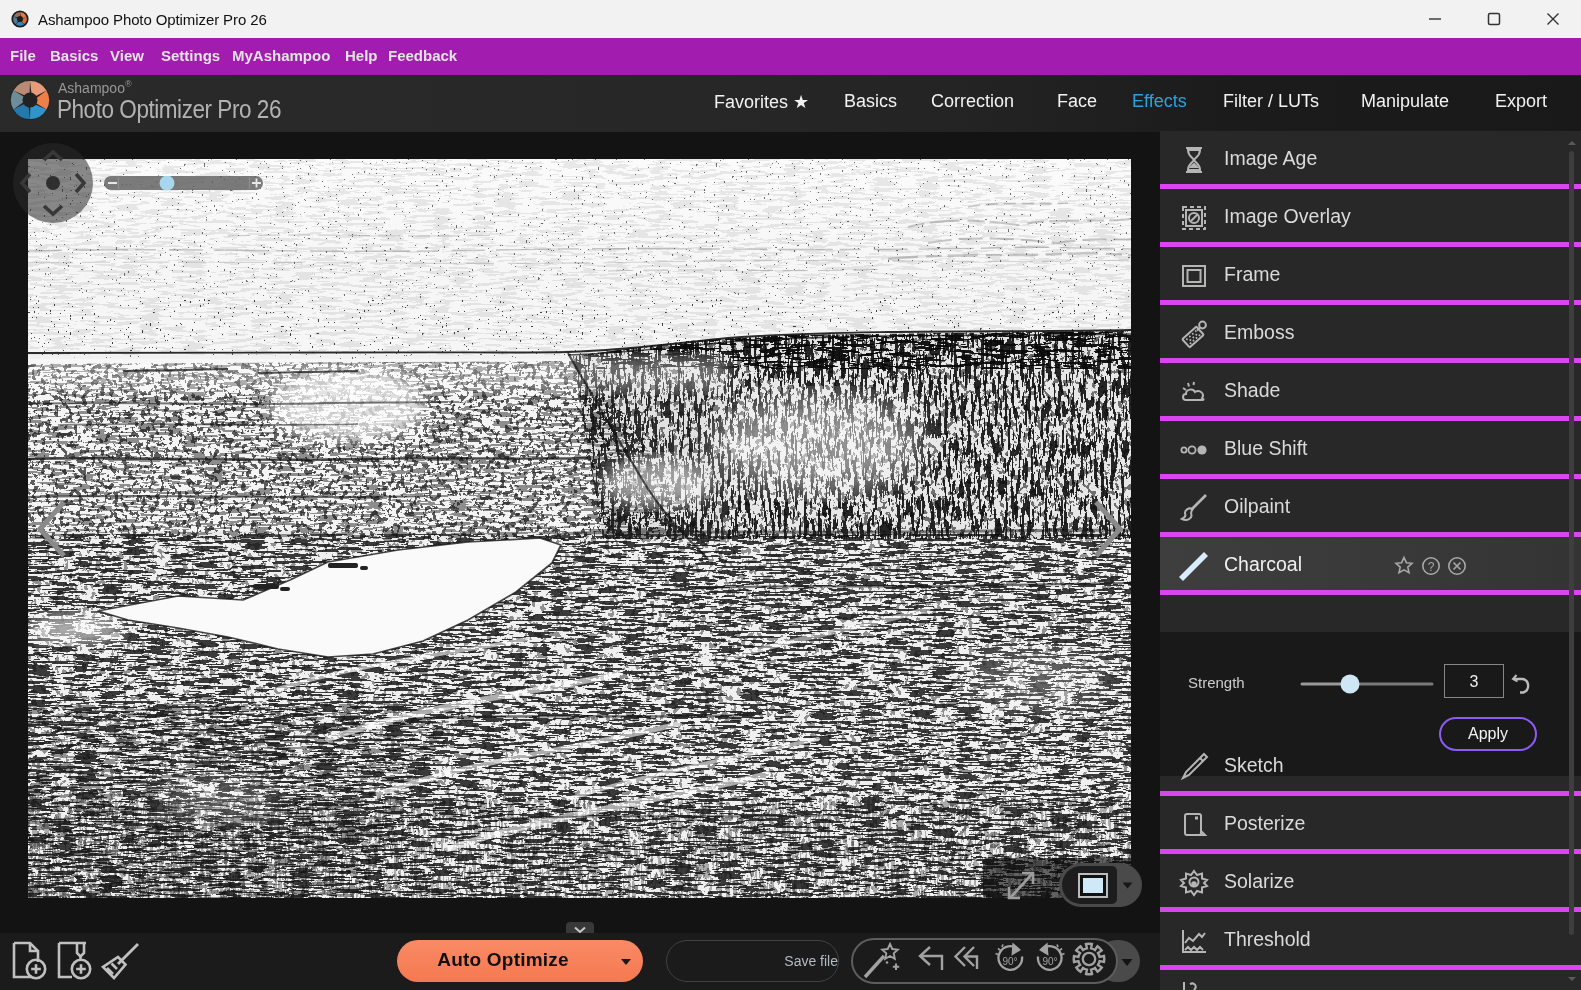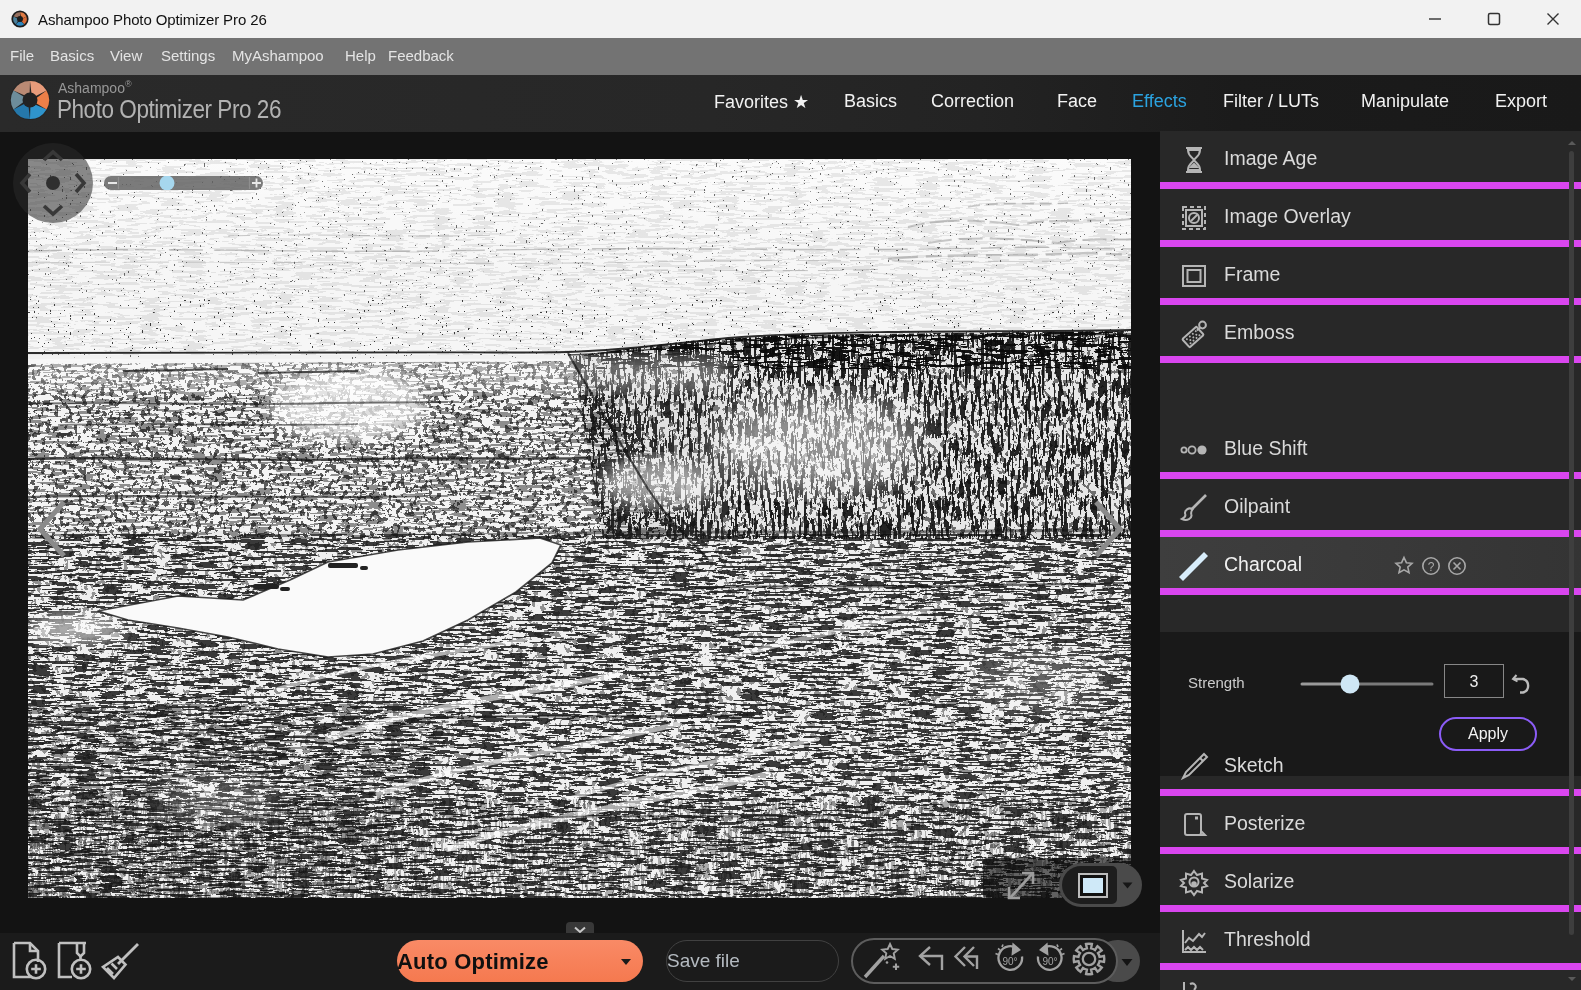--- a/index.html
+++ b/index.html
@@ -2,35 +2,35 @@
 <html><head>
 <meta charset="utf-8">
 <style>
   * { margin:0; padding:0; box-sizing:border-box; }
   html,body { width:1581px; height:990px; overflow:hidden; background:#141414;
     font-family:"Liberation Sans", sans-serif; }
   .titlebar { position:absolute; left:0; top:0; width:1581px; height:38px; background:#f2f2f2; }
   .titlebar .appico { position:absolute; left:11px; top:10px; width:18px; height:18px; }
   .titlebar .title { position:absolute; left:38px; top:11px; font-size:15px; color:#111; letter-spacing:-0.1px; }
   .wbtn { position:absolute; top:0; width:14px; height:38px; }
-  .menubar { position:absolute; left:0; top:38px; width:1581px; height:37px; background:#737373; color:#e4e4e4; font-size:15px; }
+  .menubar { position:absolute; left:0; top:38px; width:1581px; height:37px; background:#a21caf; color:#e4e4e4; font-size:15px;font-weight:bold; }
   .menubar span { position:absolute; top:9px; }
   .header { position:absolute; left:0; top:75px; width:1581px; height:57px;
     background:linear-gradient(90deg,#2a2a2a 0%,#272727 45%,#232323 62%,#1b1b1b 78%,#191919 100%); }
   .brandsmall { position:absolute; left:58px; top:4px; font-size:14px; color:#979797; }
   .brandbig { position:absolute; left:57px; top:20px; font-size:25px; color:#b2b2b2; letter-spacing:-0.5px; transform:scaleX(0.9); transform-origin:left; }
   .nav { position:absolute; top:0; height:57px; width:100%; }
   .nav span { position:absolute; top:16px; font-size:18px; color:#f2f2f2; }
   .nav .sel { color:#2ba3e0; }
   
   .canvas { position:absolute; left:0; top:132px; width:1160px; height:858px; background:#131313; }
   .photo { position:absolute; left:28px; top:27px; width:1103px; height:739px; background:#fbfbfb; }
   
   .panel { position:absolute; left:1160px; top:131px; width:421px; height:859px; background:#282828; }
-  .row { position:absolute; left:0; width:421px; height:58px; border-bottom:7px solid #d946ef; }
+  .row { position:absolute; left:0; width:421px; height:58px; border-bottom:5px solid #d946ef; }
   .row .ic { position:absolute; left:18px; top:13px; width:32px; height:32px; }
   .row .lb { position:absolute; left:64px; top:16px; font-size:19.5px; color:#dadada; }
   .rowsel { background:linear-gradient(90deg,#3e3e3e 0%,#393939 55%,#343434 100%); }
   .expand { position:absolute; left:0; top:463px; width:421px; height:144px; background:#191919;margin-top:38px; }
   
   .bottombar { position:absolute; left:0; top:933px; width:1160px; height:57px; background:#1b1b1b; }
 </style>
 </head>
 <body>
 
@@ -281,20 +281,29 @@
             <circle cx="19" cy="19.5" r="1"></circle>
         <circle cx="9" cy="22" r="1"></circle>
             <circle cx="13" cy="22" r="1"></circle>
             <circle cx="17" cy="22" r="1"></circle>
             <circle cx="21" cy="22" r="1"></circle>
       </g>
       </g>
       </svg>
     <div class="lb">Emboss</div>
   </div>
+  <div class="row" style="top:232px">
+    <svg class="ic" viewBox="0 0 32 32">
+        <g fill="none" stroke="#b5b5b5" stroke-width="2">
+      <path d="M8 24 C4 24 4 18 8 18 C8 13 15 12 17 16 C22 13 27 18 24 22 C27 24 25 24 22 24 Z"></path>
+      <path d="M5 12 L8 14 M10 7 L11 10.5 M16 6 L15.5 9"></path>
+        </g>
+      </svg>
+    <div class="lb">Shade</div>
+  </div>
   <div class="row" style="top:290px">
     <svg class="ic" viewBox="0 0 32 32">
         <g fill="#b5b5b5">
       <circle cx="6" cy="16" r="2.6" fill="none" stroke="#b5b5b5" stroke-width="1.8"></circle>
       <circle cx="14" cy="16" r="3.6" fill="none" stroke="#b5b5b5" stroke-width="1.8"></circle>
       <circle cx="24" cy="16" r="4.6"></circle>
         </g>
       </svg>
     <div class="lb">Blue Shift</div>
   </div>
@@ -407,26 +416,26 @@
       <path d="M47 5 H74 M47 5 V39 H60 M65 5 V15 L68.5 18.5 L72 15 V5"></path>
       <path d="M68.5 18.5 V23"></path>
       <circle cx="69" cy="31" r="9.2"></circle>
       <path d="M69 26.2 V35.8 M64.2 31 H73.8"></path>
       <path d="M126 6 L106 26" stroke-width="2.8"></path>
       <path d="M106 19 L113.5 26.5 L102 40 L91 29 Z"></path>
       <path d="M99.5 25.5 L105 31 M95 30 L101 36"></path>
     </g>
   </svg>
   <div style="position:absolute;left:397px;top:7px;width:246px;height:42px;border-radius:21px;background:linear-gradient(180deg,#f98a66 0%,#f5794f 100%)">
-    <div style="position:absolute;left:0;width:212px;top:9px;font-size:22px;font-weight:700;color:#101010;letter-spacing:0.2px">Auto Optimize</div>
+    <div style="position:absolute;left:0;width:212px;text-align:center;top:9px;font-size:19px;font-weight:700;color:#101010;letter-spacing:0.2px">Auto Optimize</div>
     <svg style="position:absolute;left:222px;top:17px" width="14" height="10" viewBox="0 0 14 10">
         <path d="M2 2 L7 8 L12 2 Z" fill="#1a1a1a"></path>
       </svg>
   </div>
-  <div style="position:absolute;left:666px;top:7px;width:173px;height:42px;border-radius:21px;border:1.5px solid #414141;color:#b4bac0;font-size:19px;text-align:left;line-height:40px">Save file</div>
+  <div style="position:absolute;left:666px;top:7px;width:173px;height:42px;border-radius:21px;border:1.5px solid #414141;color:#b4bac0;font-size:14px;text-align:right;line-height:40px">Save file</div>
   <div style="position:absolute;left:1096px;top:7px;width:44px;height:42px;border-radius:21px;background:#4a4a4a"></div>
   <svg style="position:absolute;left:1119px;top:24px" width="16" height="11" viewBox="0 0 16 11">
       <path d="M2.5 2 L8 9 L13.5 2 Z" fill="#141414"></path>
     </svg>
   <div style="position:absolute;left:851px;top:5px;width:267px;height:46px;border-radius:23px;border:2px solid #5d5d5d;background:#1b1b1b"></div>
   <svg style="position:absolute;left:860px;top:6px" width="250" height="44" viewBox="0 0 250 44">
     <g fill="none" stroke="#a2a2a2" stroke-width="2.4">
       <path d="M5 38 L24 17" stroke-width="3.4"></path>
       <path d="M30 5 L32.3 10 L37.8 10.6 L33.7 14.3 L34.8 19.8 L30 17 L25.2 19.8 L26.3 14.3 L22.2 10.6 L27.7 10 Z" stroke-width="1.9"></path>
       <path d="M36 24.5 V31 M32.8 27.8 H39.2" stroke-width="2"></path>

